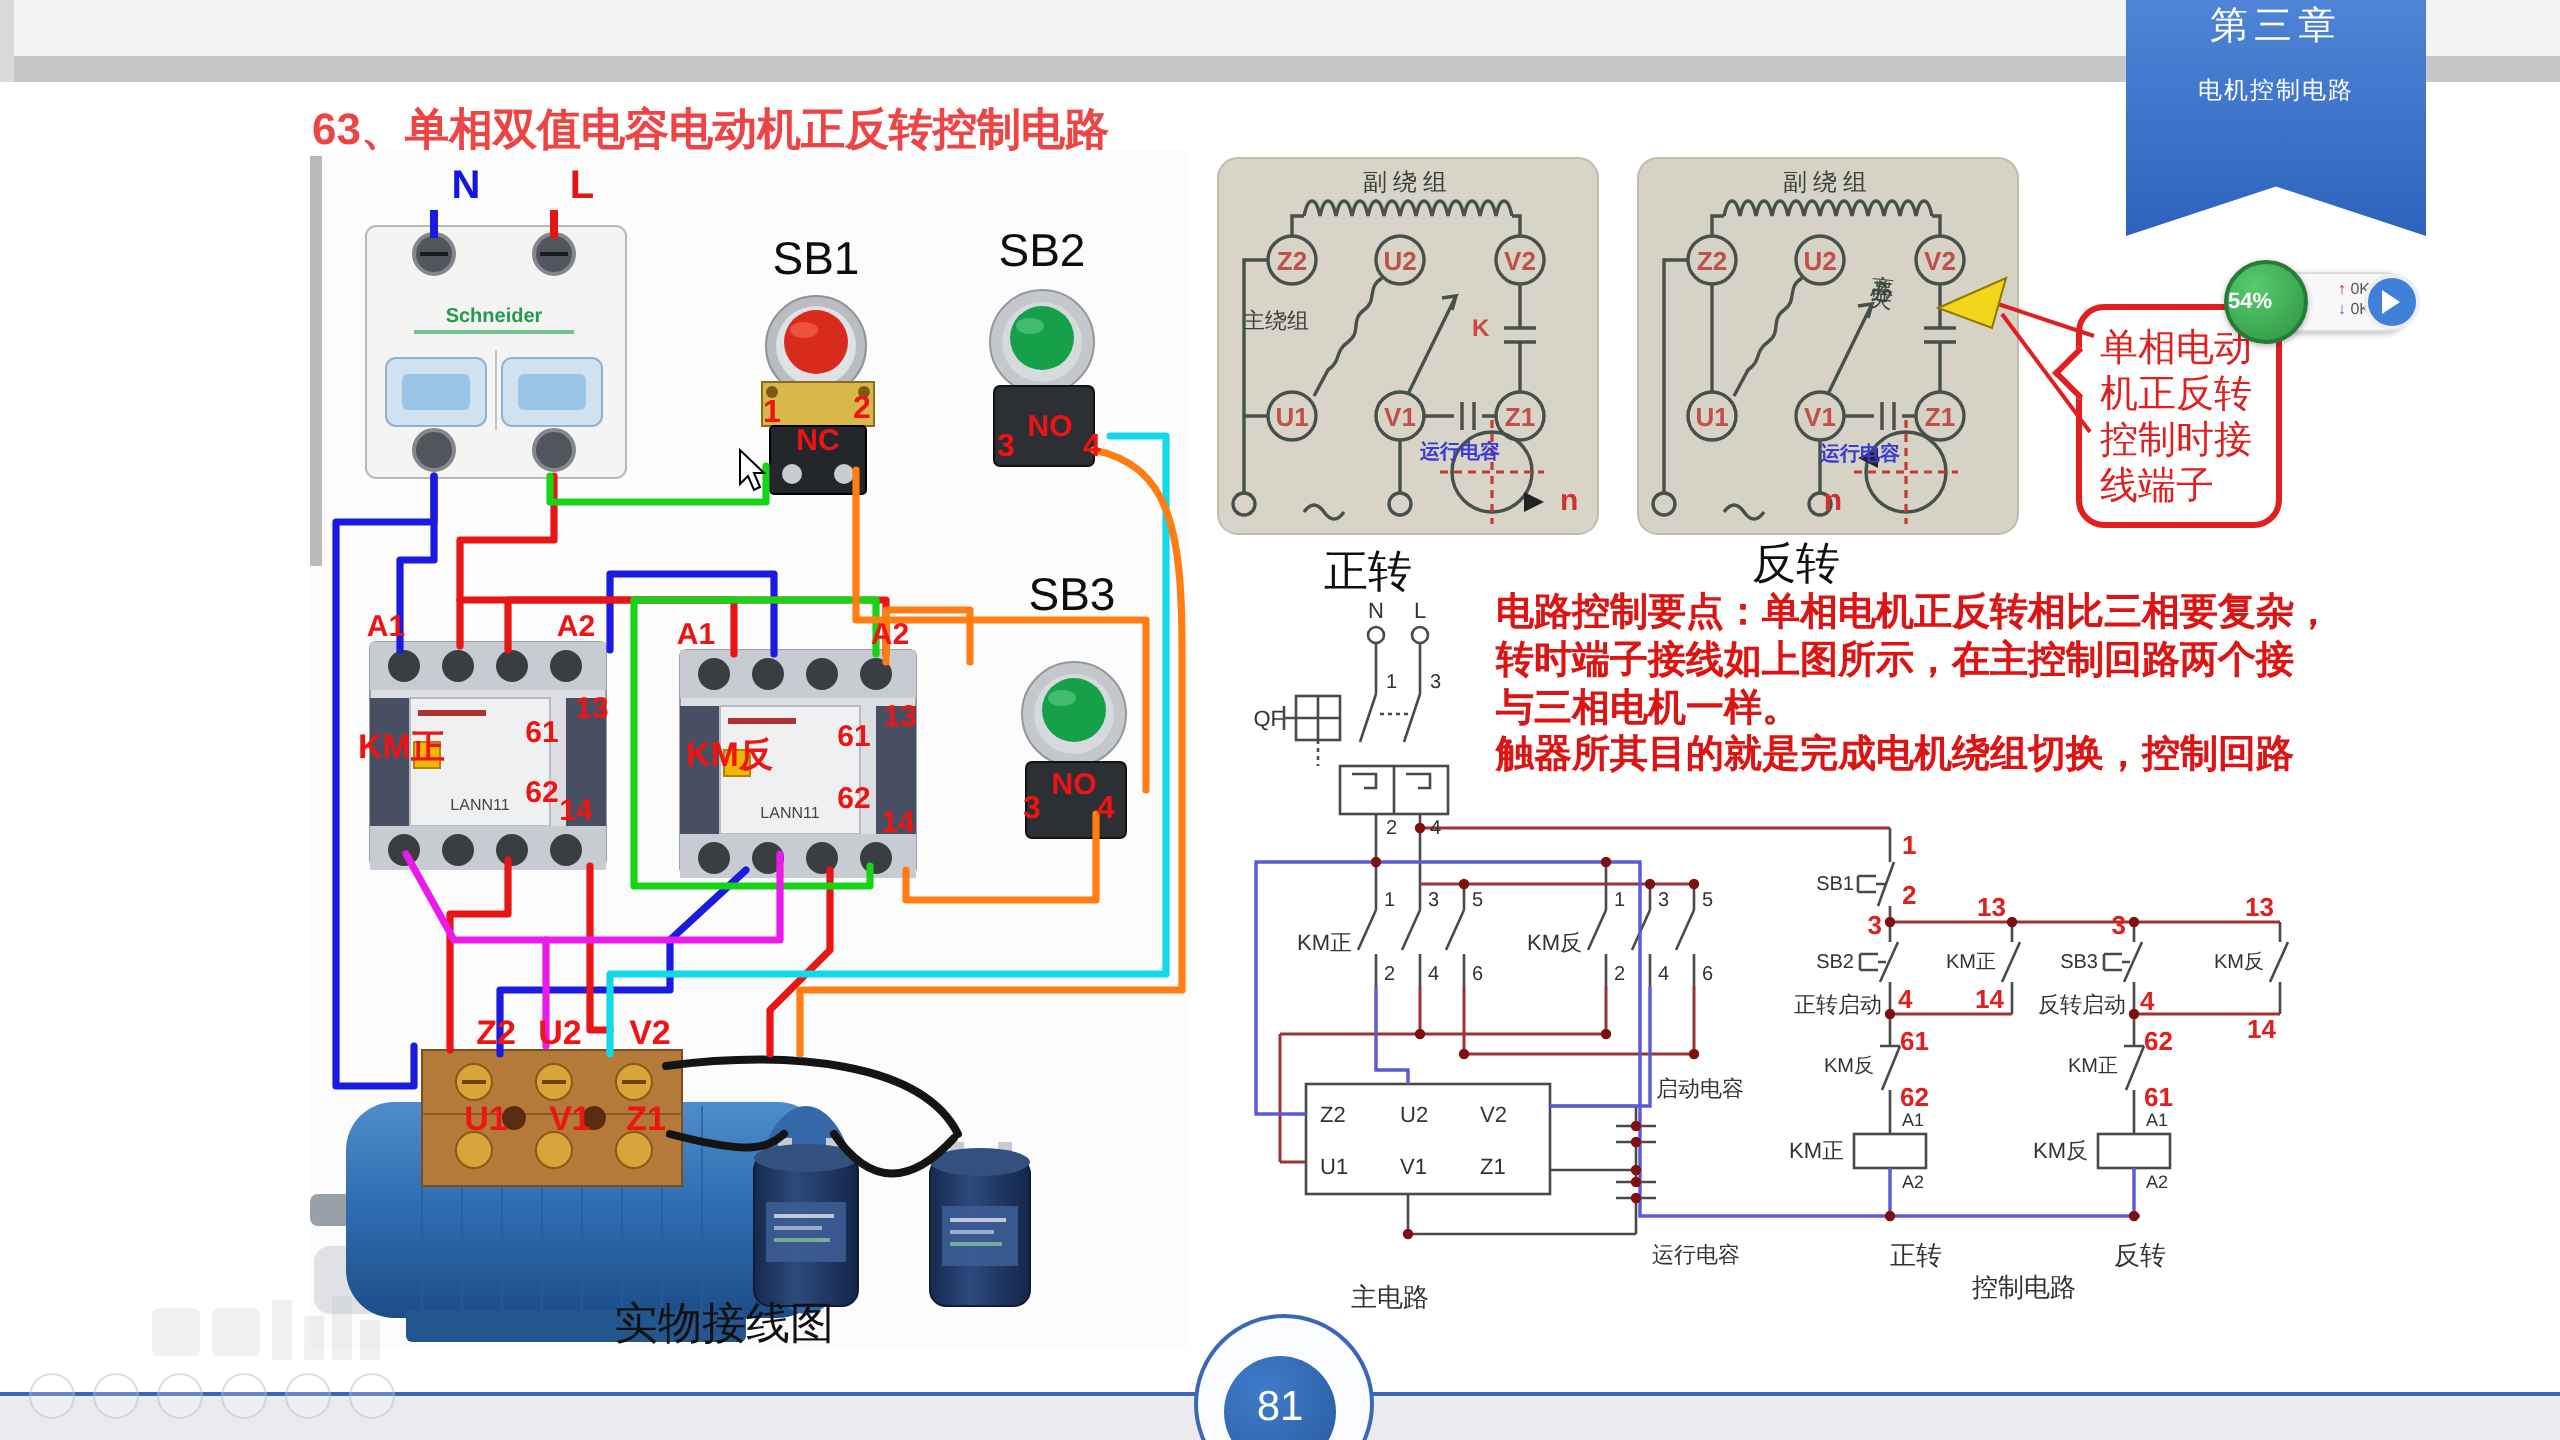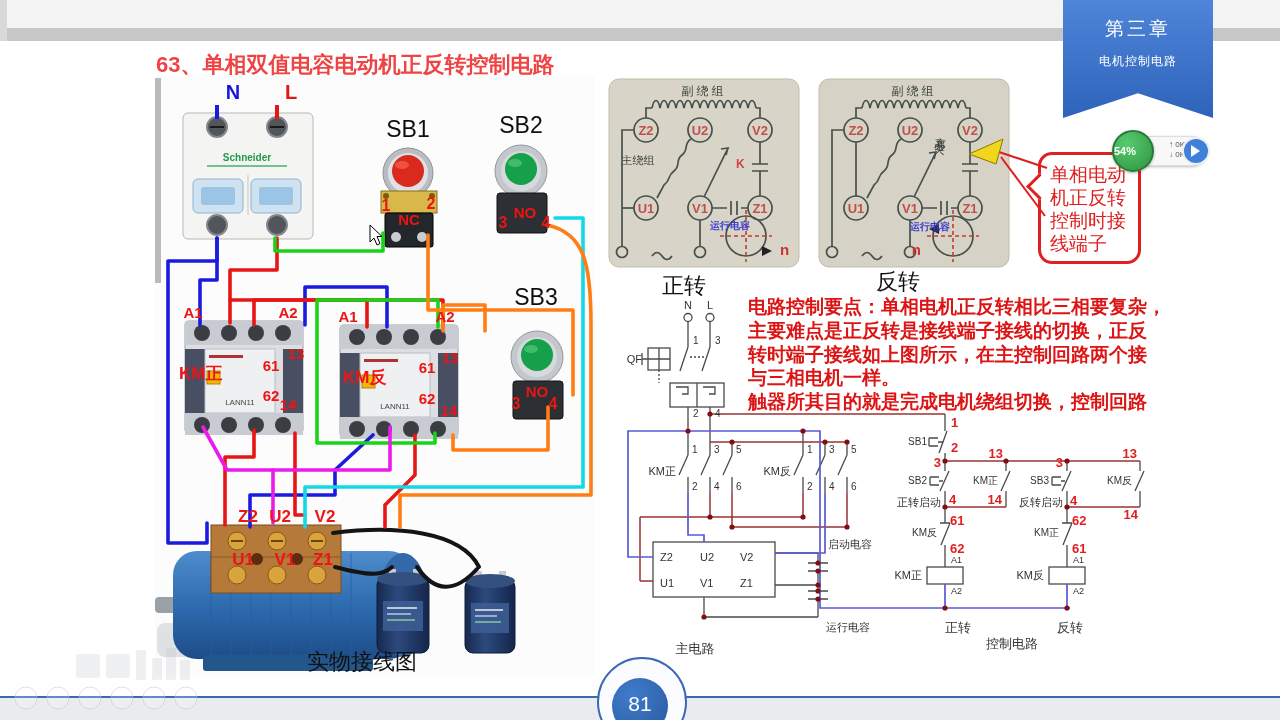--- a/index.html
+++ b/index.html
@@ -5,21 +5,21 @@
   html,body{margin:0;padding:0;background:#fff}
   .page{position:relative;width:1280px;height:720px;overflow:hidden;background:#fff;
         font-family:"Liberation Sans",sans-serif}
   svg{font-family:"Liberation Sans",sans-serif}
   .topstrip{position:absolute;left:0;top:0;width:1280px;height:28px;background:#f3f3f4}
   .grayband{position:absolute;left:0;top:28px;width:1280px;height:13px;background:#c7c7c9}
   .leftedge{position:absolute;left:0;top:0;width:7px;height:41px;background:#d9d9dc}
   .ribbon{position:absolute;left:1063px;top:0;width:150px;height:118px;color:#fff;text-align:center;
           background:linear-gradient(180deg,#4e85d8,#2e63bb);
           clip-path:polygon(0 0,100% 0,100% 100%,50% 79%,0 100%);z-index:6}
-  .ribbon .ch{padding-top:16px;font-size:19px;letter-spacing:3px}
+  .ribbon .ch{padding-top:0;font-size:19px;letter-spacing:3px}
   .ribbon .ti{padding-top:11px;font-size:12px;font-weight:normal;letter-spacing:1px}
   .title{position:absolute;left:156px;top:50px;font-size:22px;font-weight:bold;color:#ef4444;z-index:2}
   .photo{position:absolute;left:155px;top:75px;z-index:1}
   .diag{position:absolute;top:78px;z-index:1}
   .d1{left:608px}.d2{left:818px}
   .vtext{position:absolute;left:112px;top:50px;height:74px;writing-mode:vertical-rl;
          font-size:11px;color:#3c443e;letter-spacing:2px;transform:rotate(6deg)}
   .dcap{position:absolute;font-size:22px;color:#101010;z-index:2}
   .dcap1{left:662px;top:271px}.dcap2{left:876px;top:267px}
   .callout{position:absolute;left:1038px;top:152px;width:80px;padding:8px 8px 6px 9px;
@@ -399,21 +399,20 @@
   <div class="callout">
     <div class="tail"></div>
     <div>单相电动</div>
     <div>机正反转</div>
     <div>控制时接</div>
     <div>线端子</div>
   </div>
 
   <div class="notes">
     <div>电路控制要点：单相电机正反转相比三相要复杂，</div>
-    <div>主要难点是正反转是接线端子接线的切换，正反</div>
     <div>转时端子接线如上图所示，在主控制回路两个接</div>
     <div>与三相电机一样。</div>
     <div>触器所其目的就是完成电机绕组切换，控制回路</div>
   </div>
 
   <svg class="sch" width="550" height="370" viewBox="0 0 550 370">
 
     <g stroke="#4a4a4a" stroke-width="1.3" fill="none">
       <circle cx="88" cy="22.5" r="4"></circle>
         <circle cx="110" cy="22.5" r="4"></circle>

